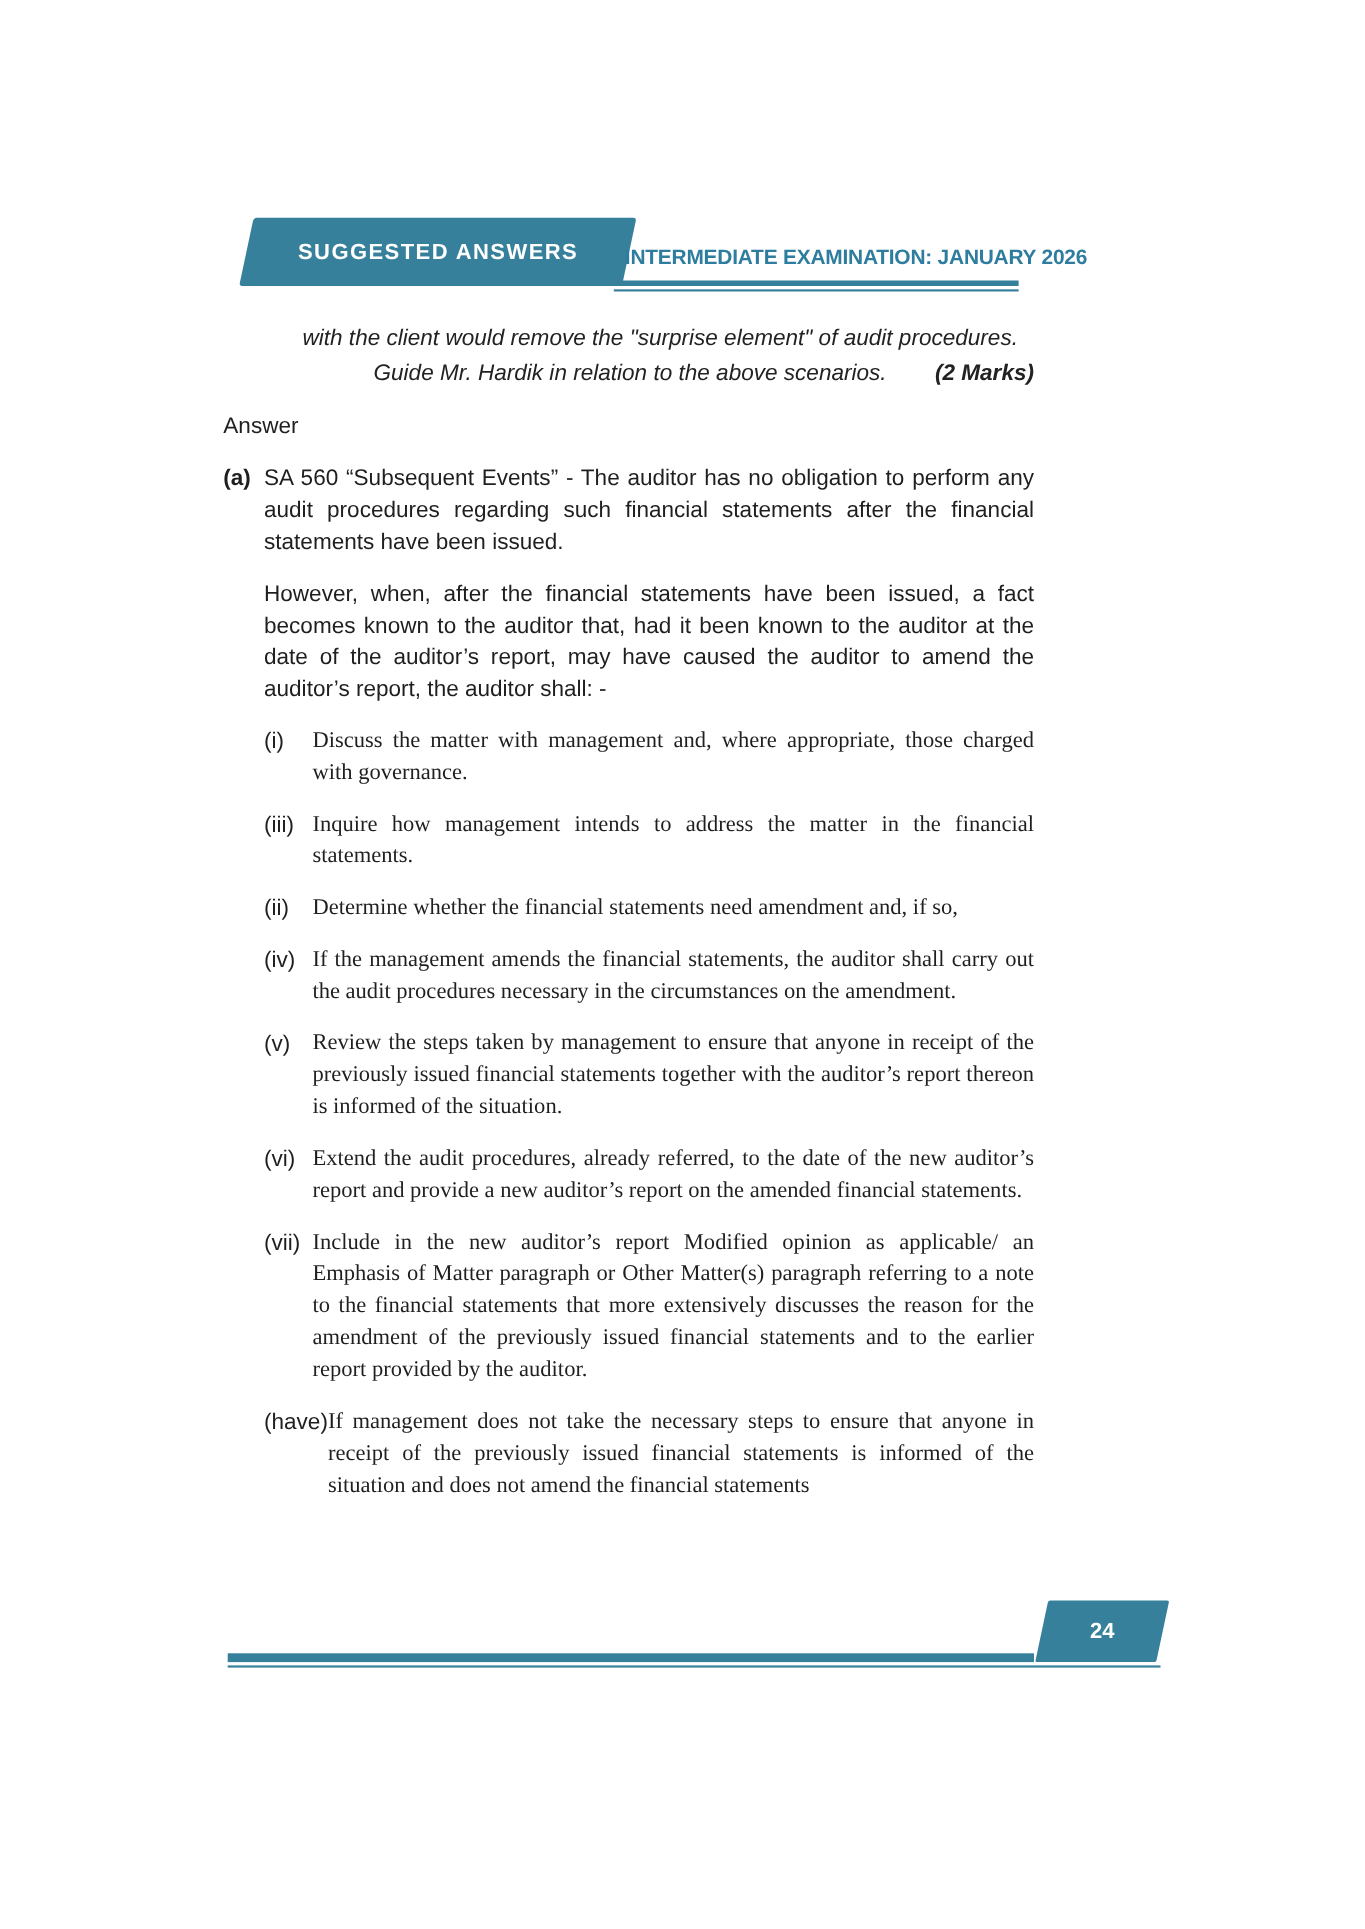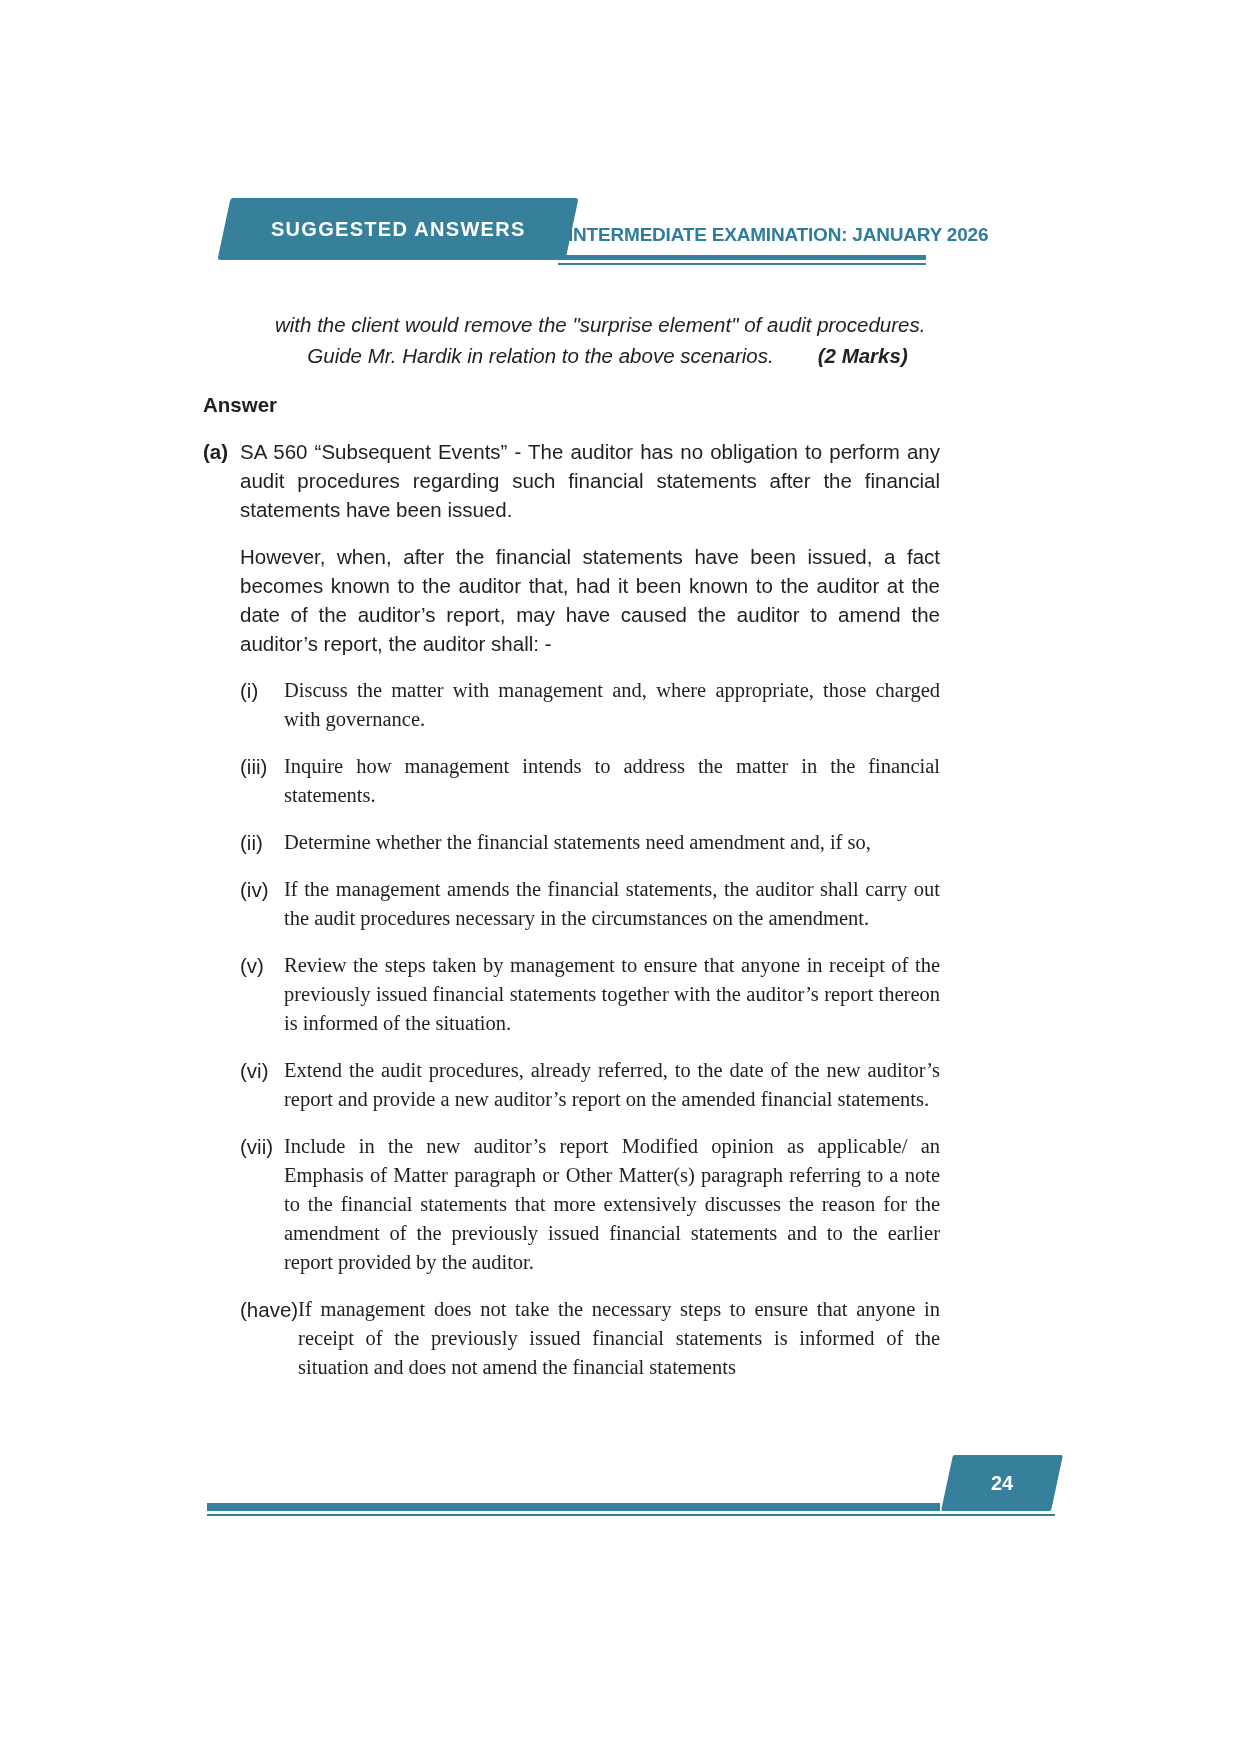--- a/index.html
+++ b/index.html
@@ -30,35 +30,35 @@
   .hdr-title {
     position:absolute; left:568px; top:224px;
     color:#2E7D9E; font-weight:bold; font-size:19px; letter-spacing:-0.2px;
     white-space:nowrap;
   }
   .hdr-rule-thick { position:absolute; left:558px; top:255px; width:368px; height:5px; background:#37809B; }
   .hdr-rule-thin  { position:absolute; left:558px; top:263px; width:368px; height:2px; background:#37809B; }
 
   
   .content {
-    position:absolute; left:203px; top:309px; width:737px;
+    position:absolute; left:203px; top:292px; width:737px;
     font-size:20.5px; line-height:29px;
   }
   .intro {
     margin-left:72px;
     font-style:italic;
     line-height:31px;
     color:#222222;
   }
-  .intro-line2 { display:flex; justify-content:center; align-items:baseline; }
+  .intro-line2 { display:flex; justify-content:flex-end; align-items:baseline; }
   .marks { font-weight:bold; white-space:nowrap;margin-left:44px; }
 
   .answer-heading {
     margin:22px 0 0 0;
-    font-size:20.5px; font-weight:bold; line-height:24px;
+    font-size:20.5px; font-weight:normal; line-height:24px;
   }
 
   .answer-block { display:flex; margin-top:20px; }
   .a-label { flex:none; width:37px; font-weight:bold; }
   .a-body  { flex:1; }
   .a-body p {
     margin:0 0 18px 0;
     text-align:justify;
     text-justify:inter-word;
   }

